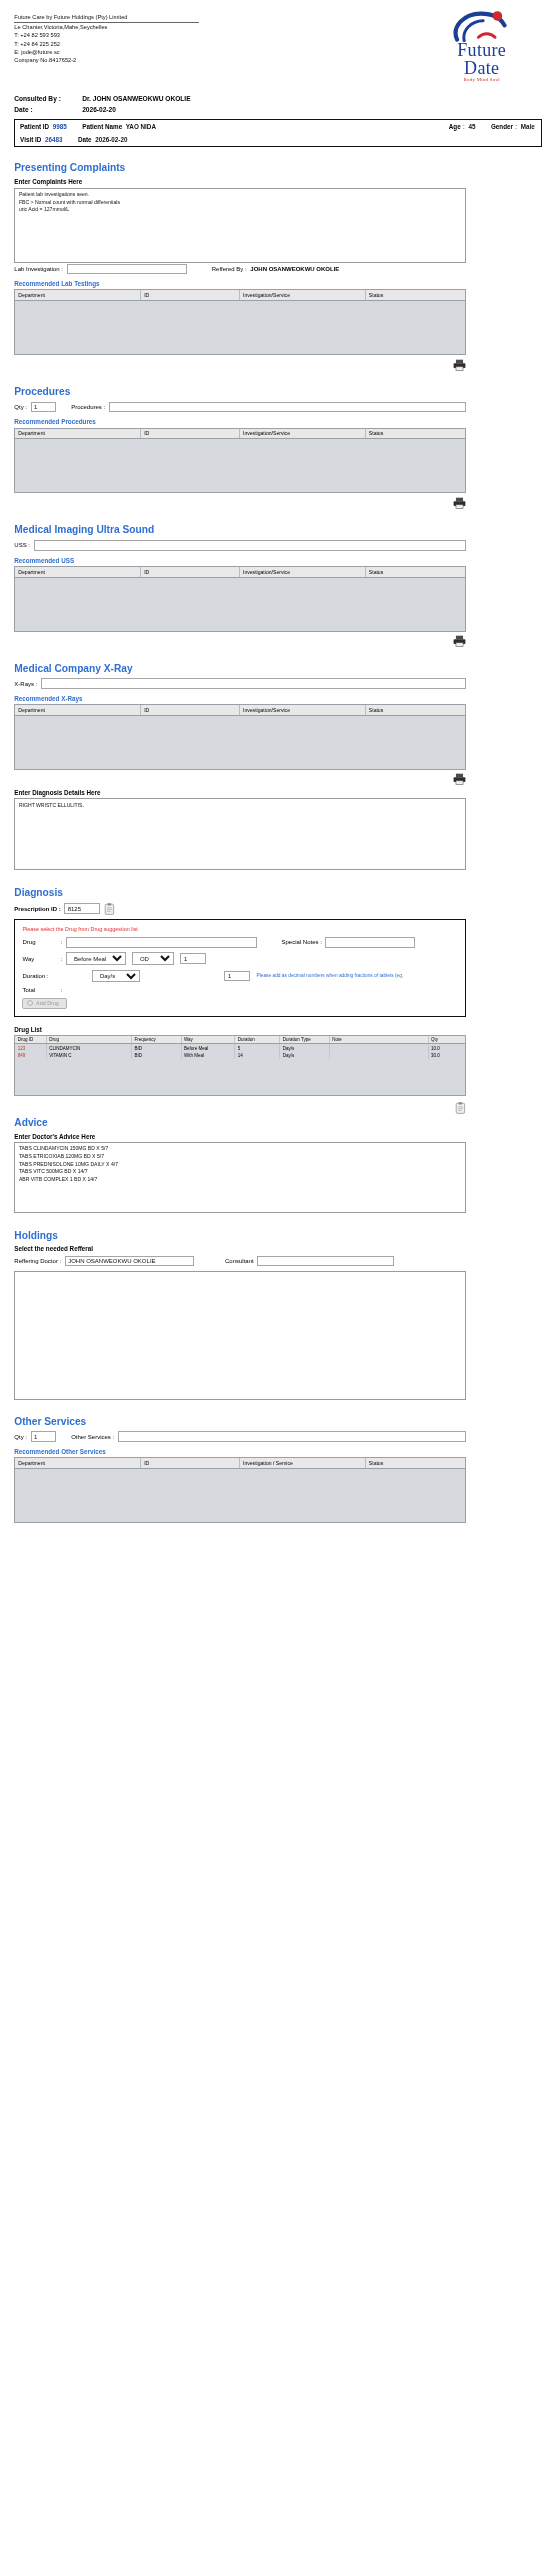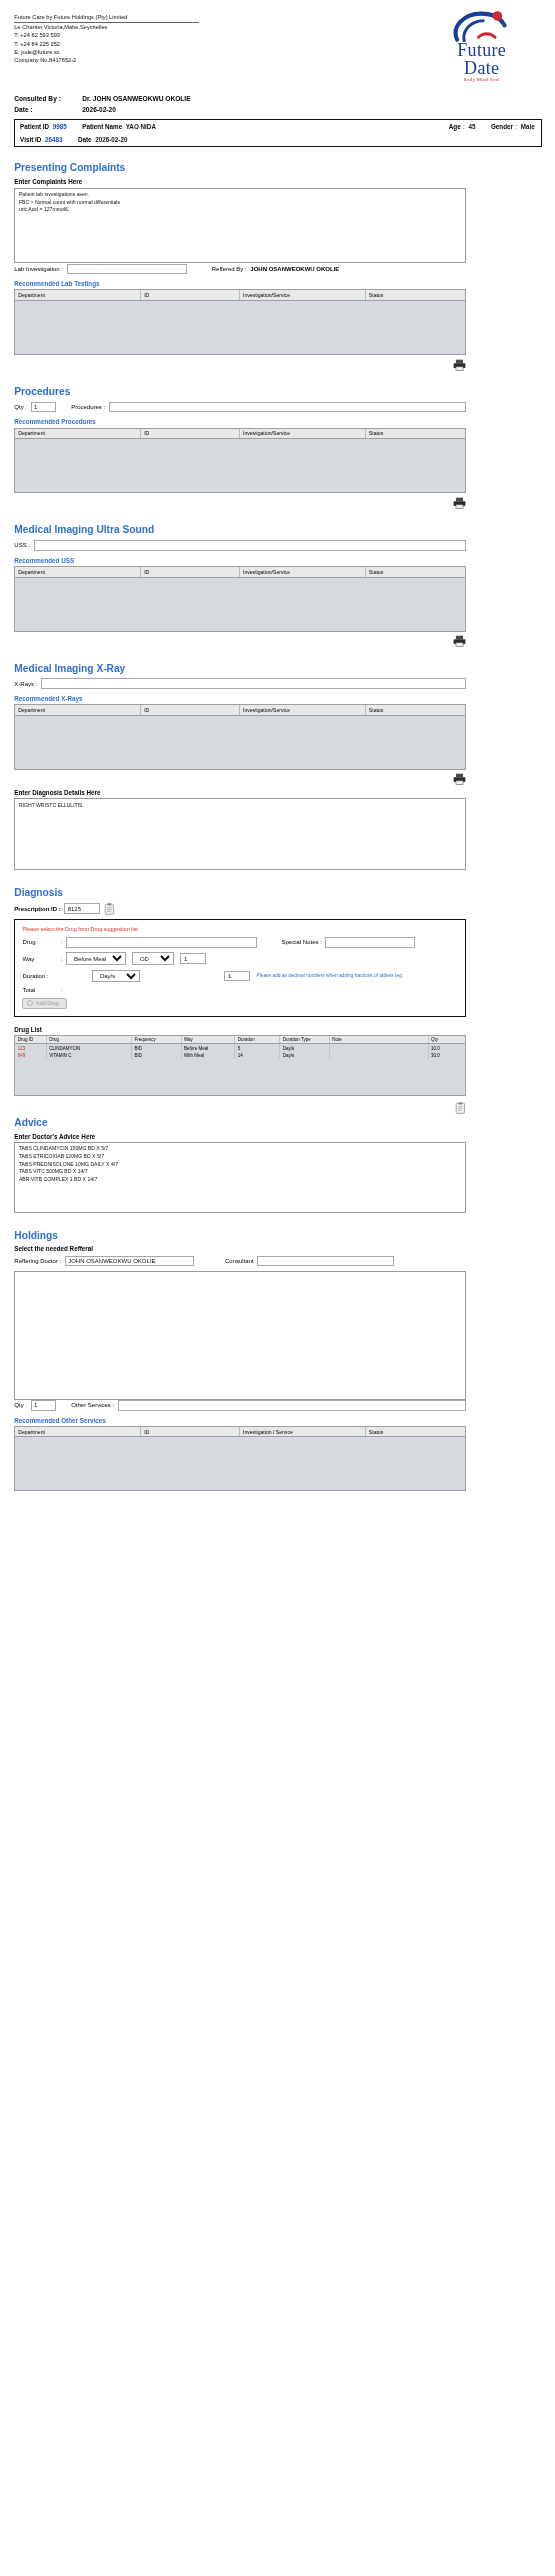--- a/index.html
+++ b/index.html
@@ -270,21 +270,21 @@
     <span class="print-btn">
       <svg width="13" height="12" viewBox="0 0 22 20">
           <rect x="5" y="1" width="12" height="6" fill="#4a4a4a"></rect>
           <rect x="1" y="7" width="20" height="8" rx="1.5" fill="#2d2d2d"></rect>
           <rect x="5" y="13" width="12" height="6" fill="#f0f0f0" stroke="#555"></rect>
         </svg>
     </span>
   </div>
 
   
-  <h2 class="sect">Medical Imaging X-Ray</h2>
+  <h2 class="sect">Medical Company X-Ray</h2>
   <div class="inline" style="margin-bottom:2.4px;">
     <span class="lbl-sm">X-Rays :</span>
     <input type="text" style="flex: 1 1 0%;" value="">
   </div>
   <div class="blue-sub">Recommended X-Rays</div>
   <div class="grid">
     <div class="grid-head">
       <div class="gcol-dept">Department</div>
       <div class="gcol-id">ID</div>
       <div class="gcol-inv">Investigation/Service</div>
@@ -435,20 +435,21 @@
   <div class="inline" style="margin:3.6px 0 4.8px 0;">
     <span class="lbl-sm">Reffering Doctor :</span>
     <input type="text" style="width: 129px;" value="JOHN OSANWEOKWU OKOLIE">
     <span style="width:24px;"></span>
     <span class="lbl-sm">Consultant</span>
     <input type="text" style="width: 137px;" value="">
   </div>
   <div class="ref-big"></div>
 
   
+  <h2 class="sect">Other Services</h2>
   <div class="inline" style="margin-bottom:2.4px;">
     <span class="lbl-sm">Qty :</span>
     <input type="text" style="width: 25px;" value="1">
     <span style="width:8.4px;"></span>
     <span class="lbl-sm">Other Services :</span>
     <input type="text" style="flex: 1 1 0%;" value="">
   </div>
   <div class="blue-sub">Recommended Other Services</div>
   <div class="grid">
     <div class="grid-head">

